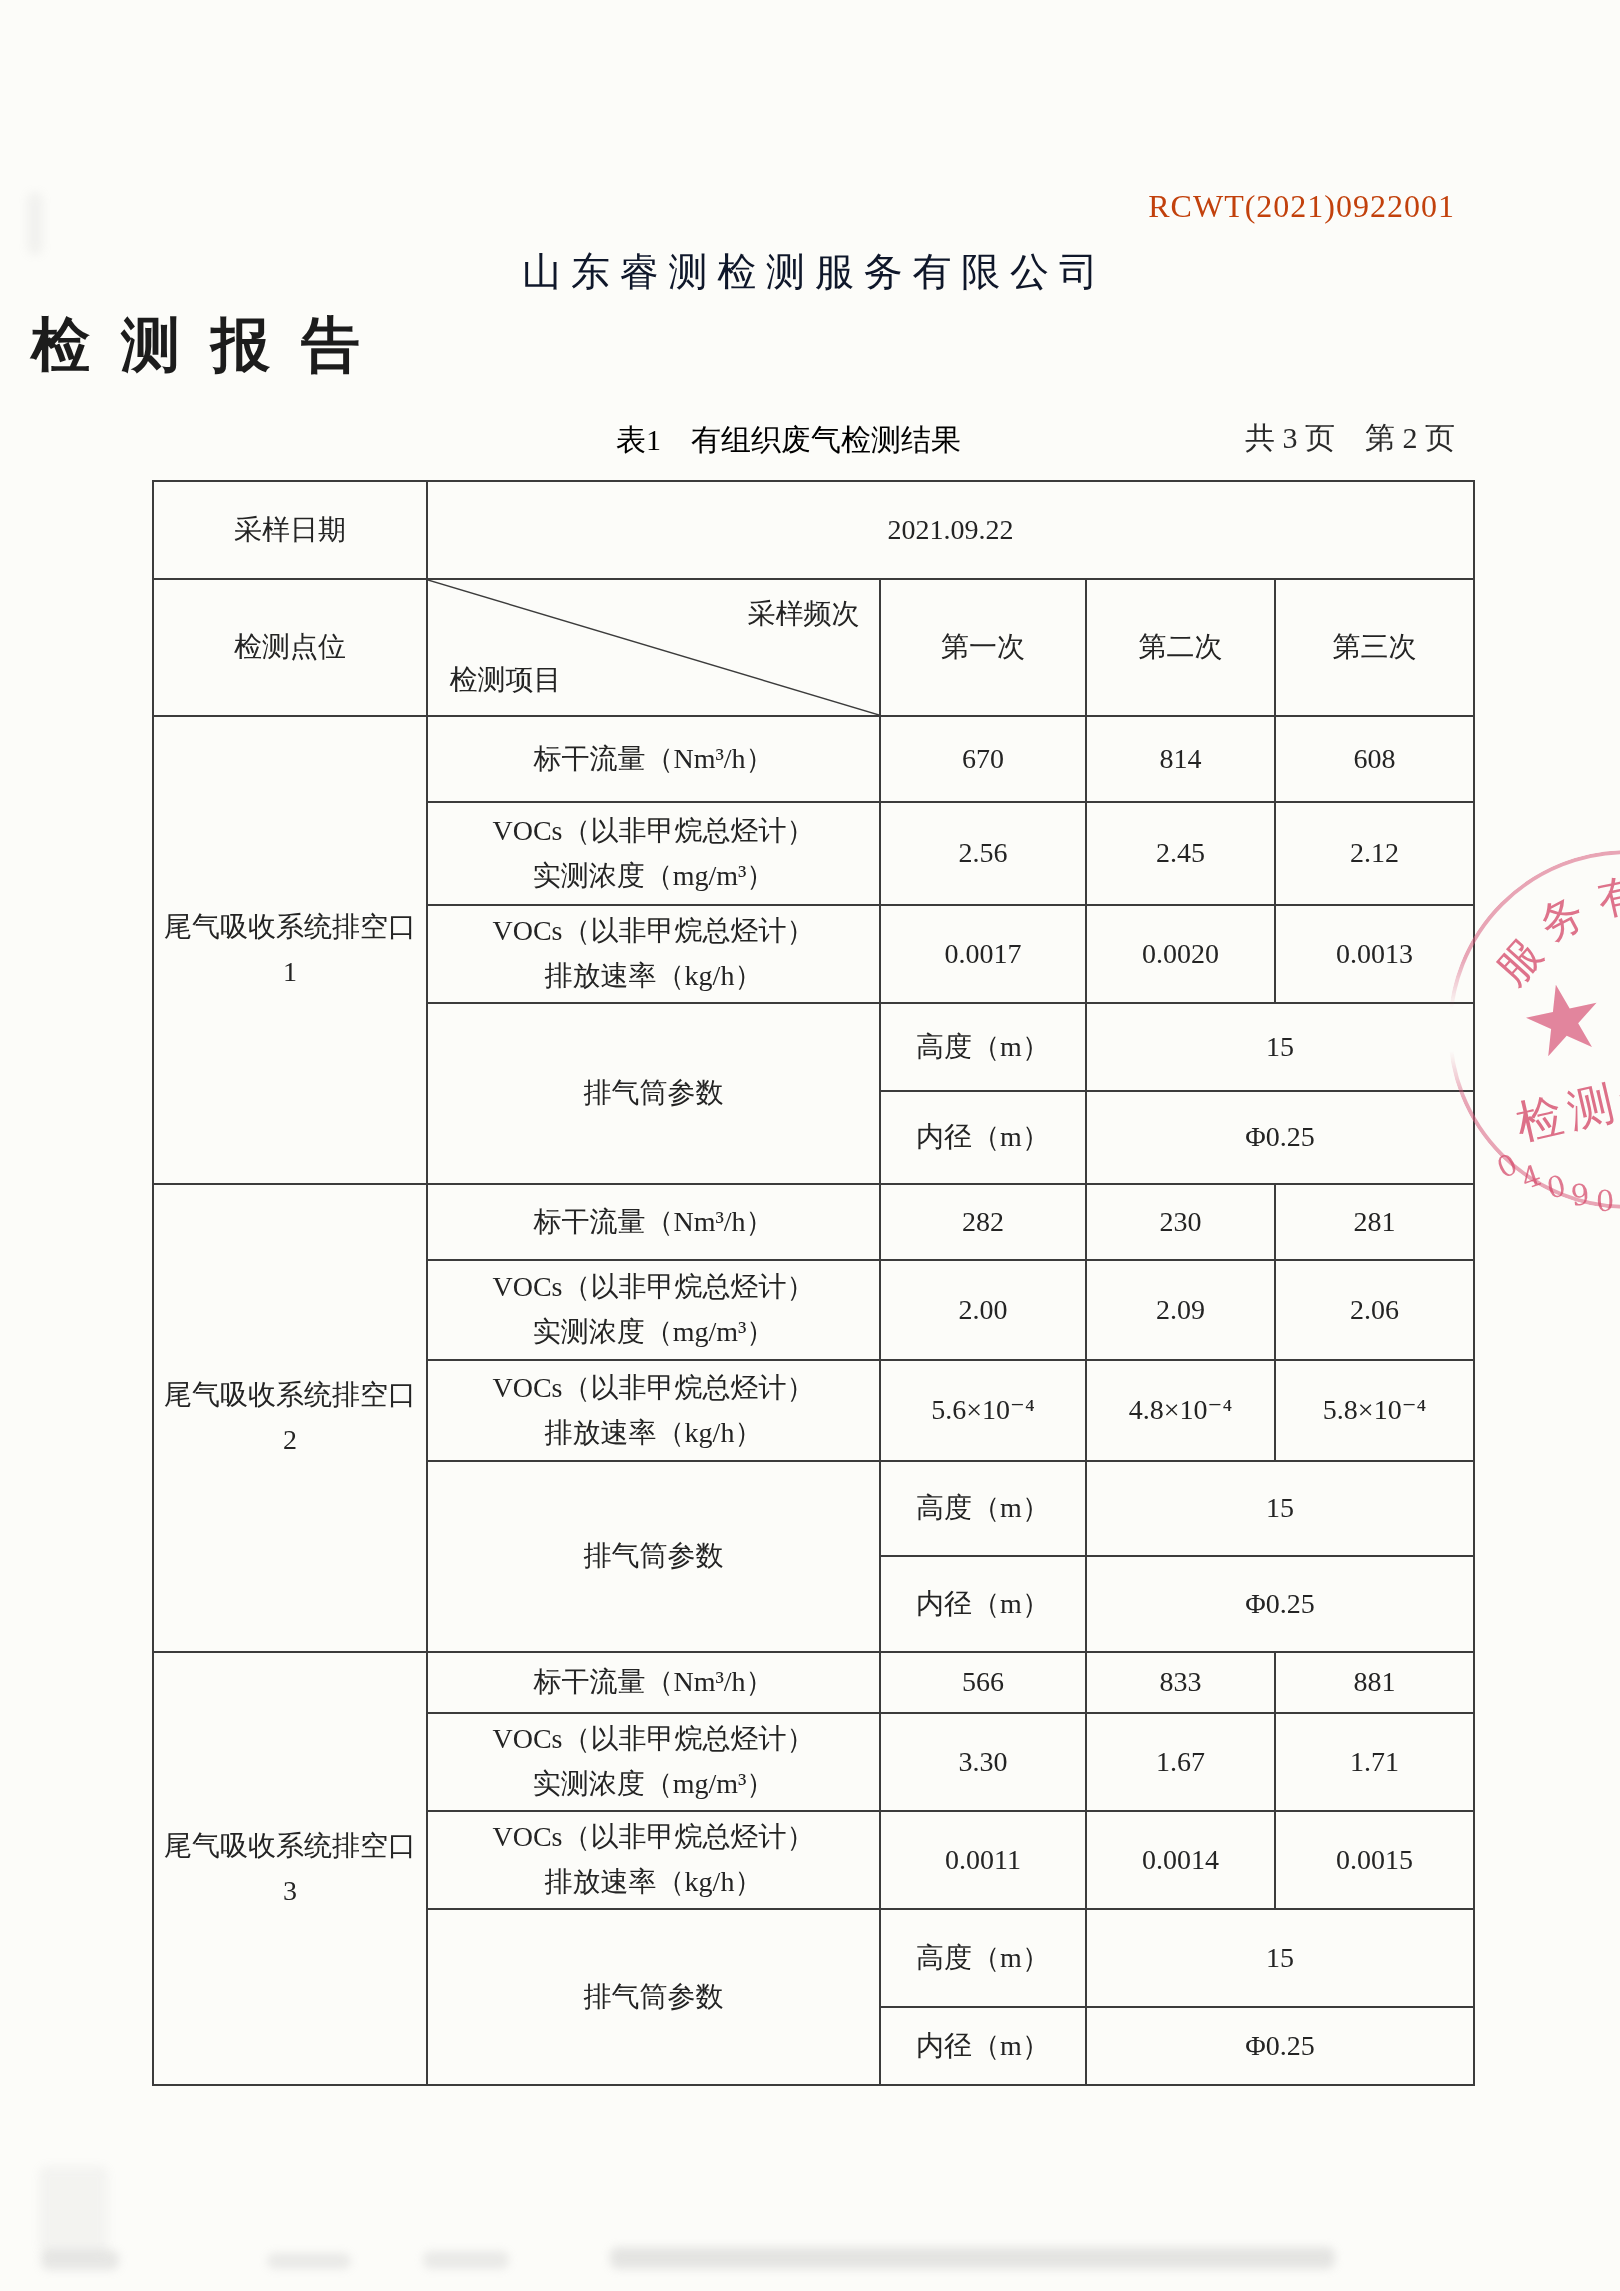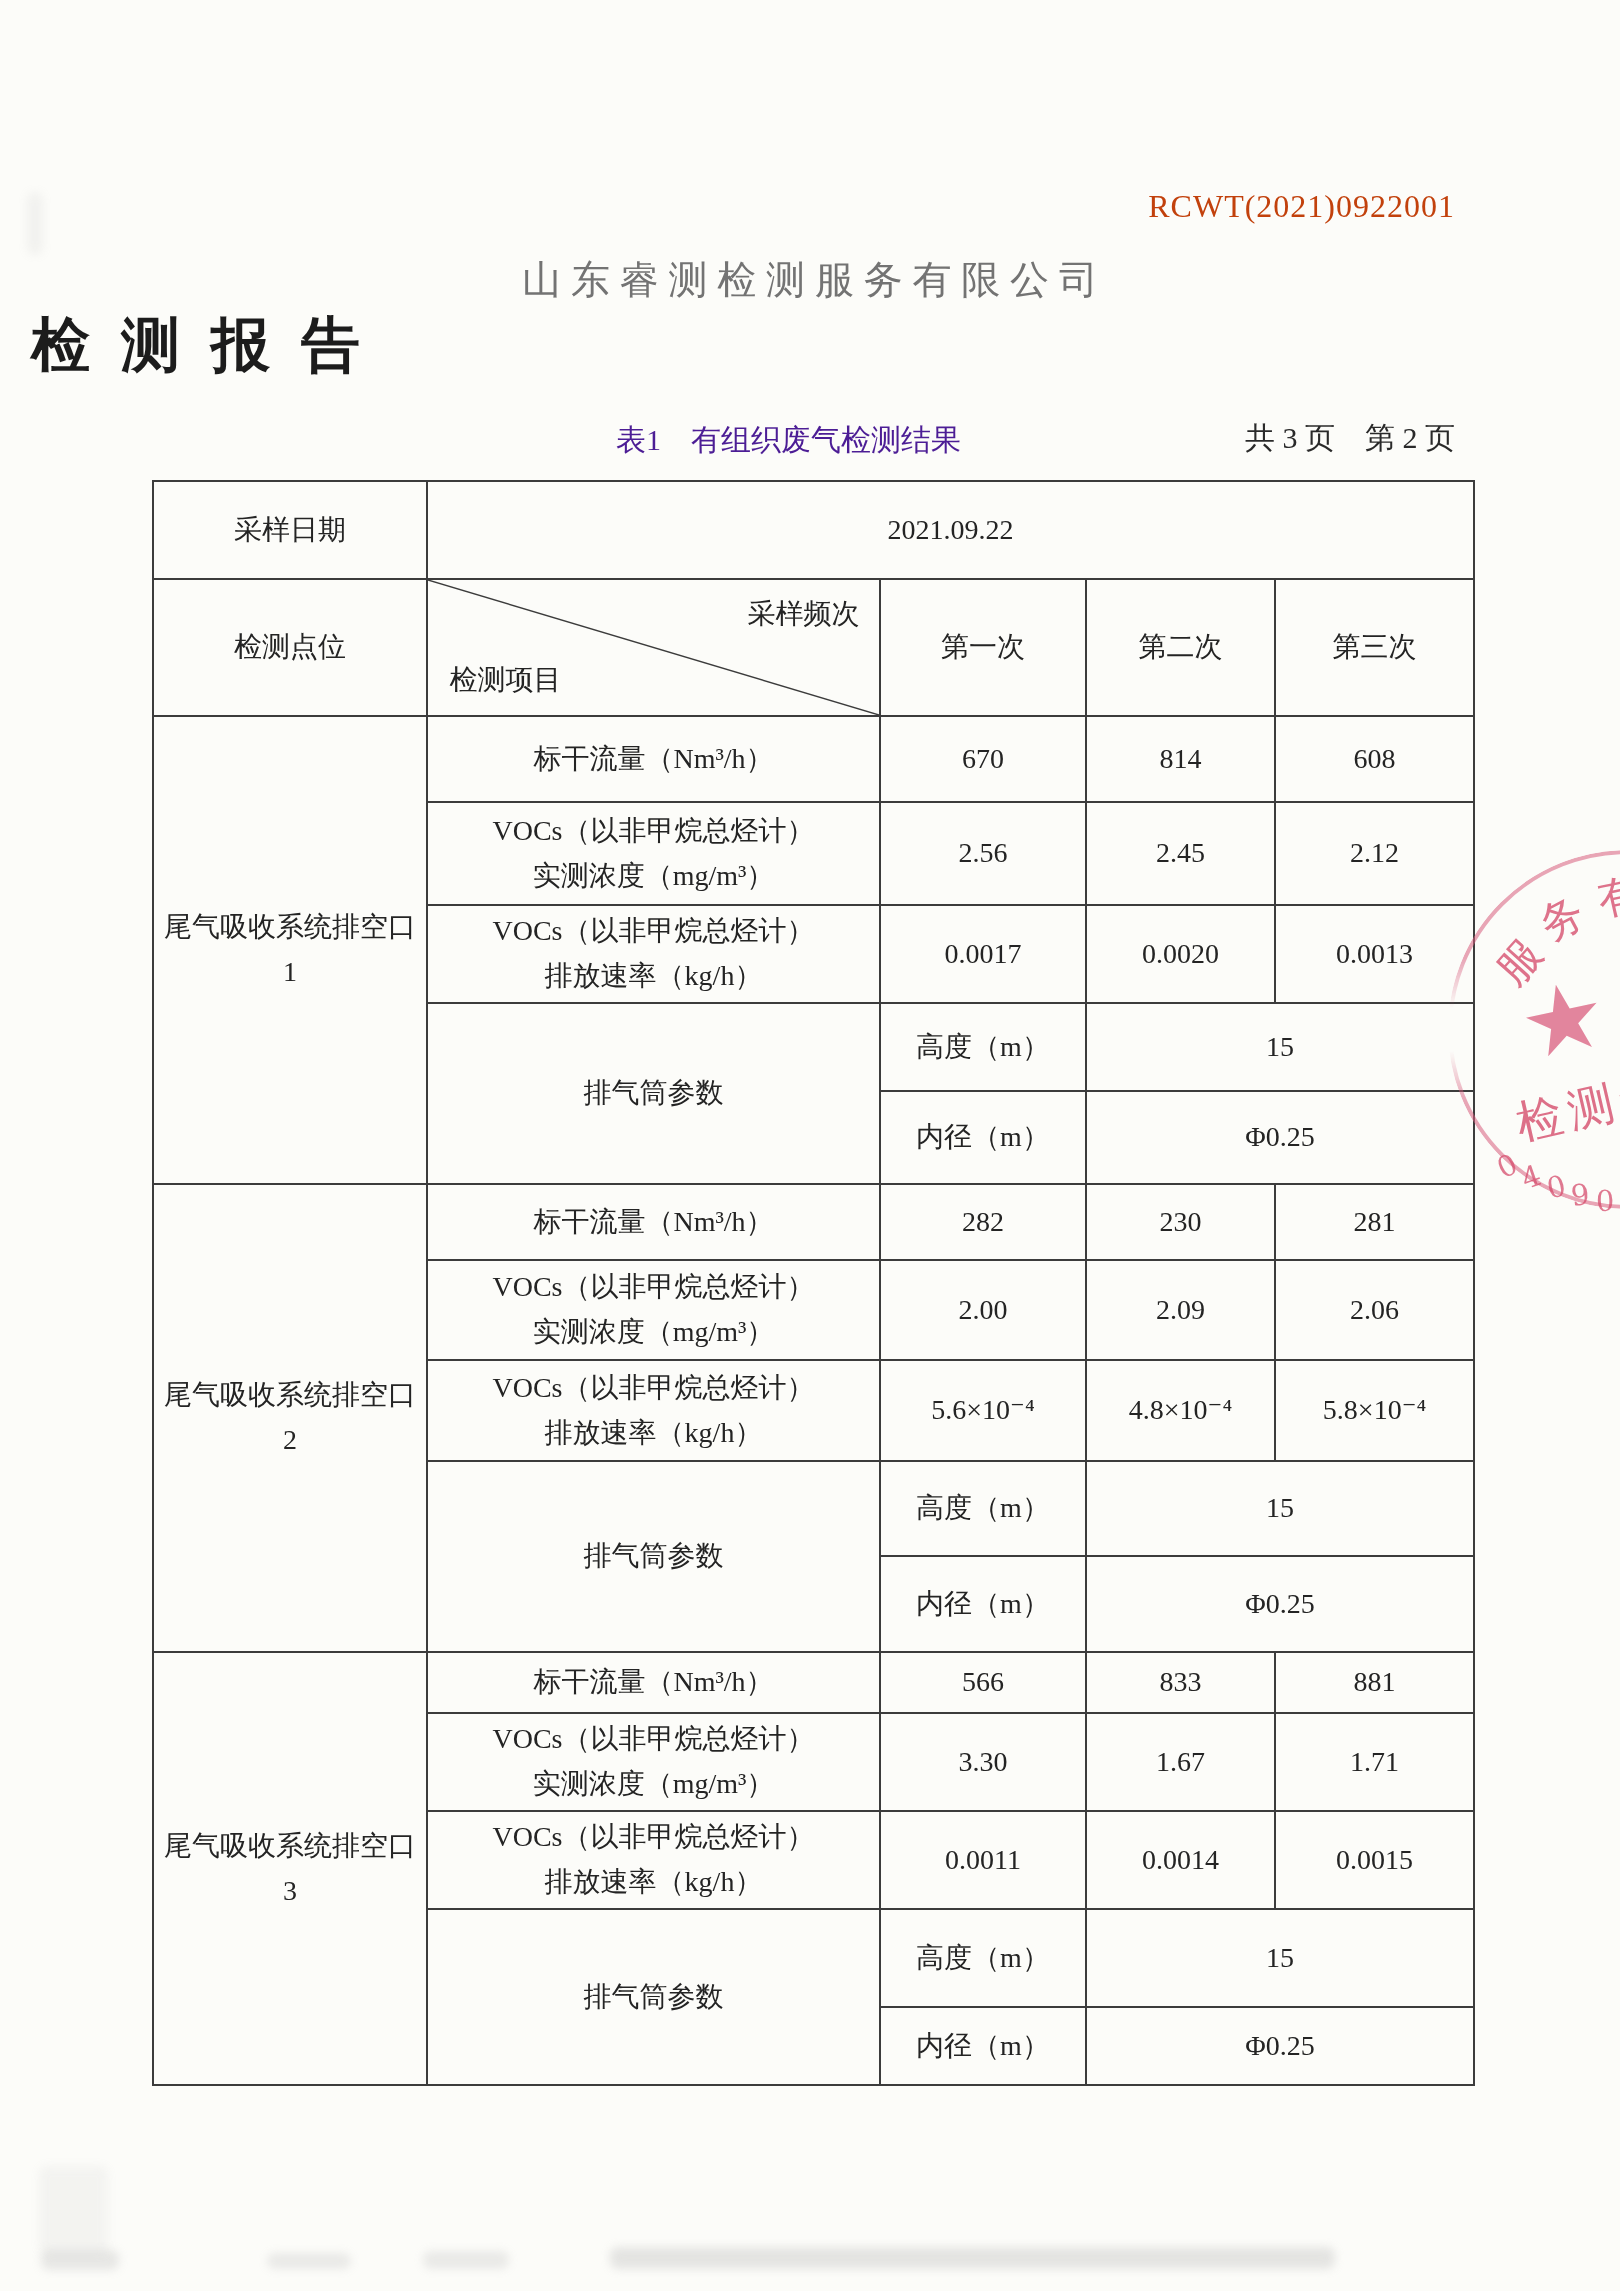--- a/index.html
+++ b/index.html
@@ -11,32 +11,32 @@
     overflow:hidden;
     font-family:"Liberation Serif","DejaVu Serif",serif;
     color:#262626;
   }
   
   .report-no{
     position:absolute;top:188px;right:165px;
     font-size:32px;letter-spacing:1px;color:#c2410c;
   }
   .company{
-    position:absolute;top:253px;left:0;width:100%;
+    position:absolute;top:245px;left:0;width:100%;
     text-align:center;font-size:39px;
-    letter-spacing:9.8px;text-indent:9.8px;color:#737373;
+    letter-spacing:9.8px;text-indent:9.8px;color:#0f172a;
   }
   .doc-title{
     position:absolute;top:306px;left:0;width:100%;
     text-align:left;font-size:59px;font-weight:bold;
     letter-spacing:31px;text-indent:31px;color:#1c1c1c;
   }
   .caption{
     position:absolute;top:420px;left:616px;
-    font-size:30px;color:#4c1d95;
+    font-size:30px;color:#000000;
   }
   .pageinfo{
     position:absolute;top:418px;right:165px;
     font-size:30px;color:#2a2a2a;
   }
   
   table.results{
     position:absolute;left:152px;top:480px;
     width:1321px;table-layout:fixed;border-collapse:collapse;
   }

